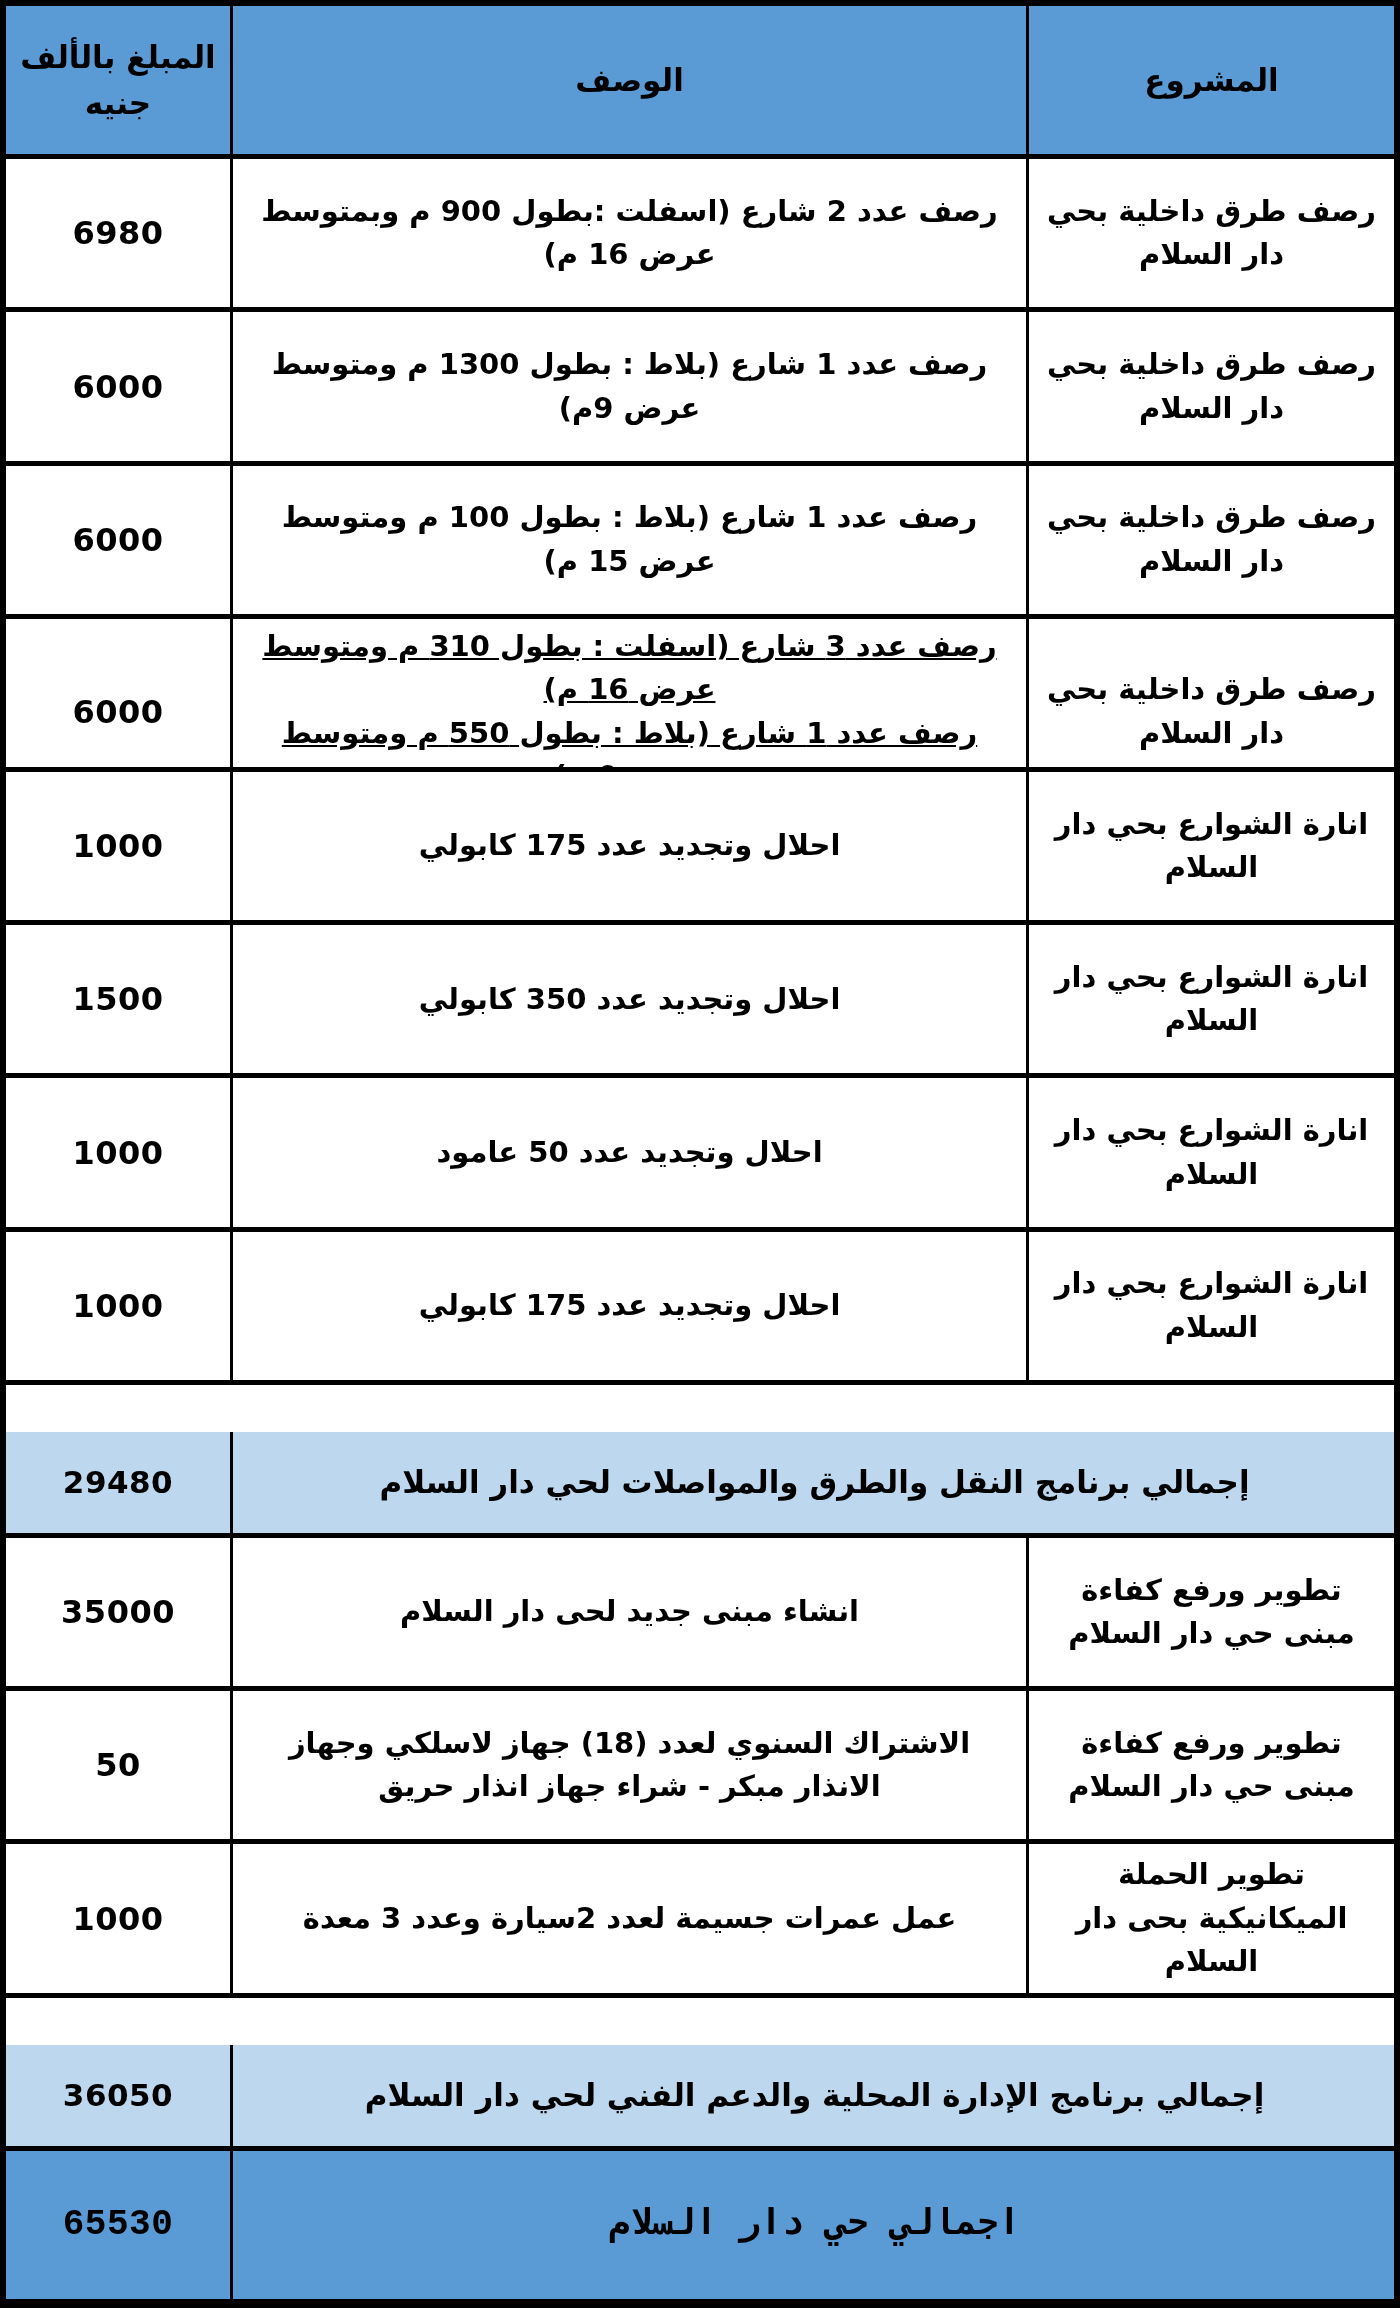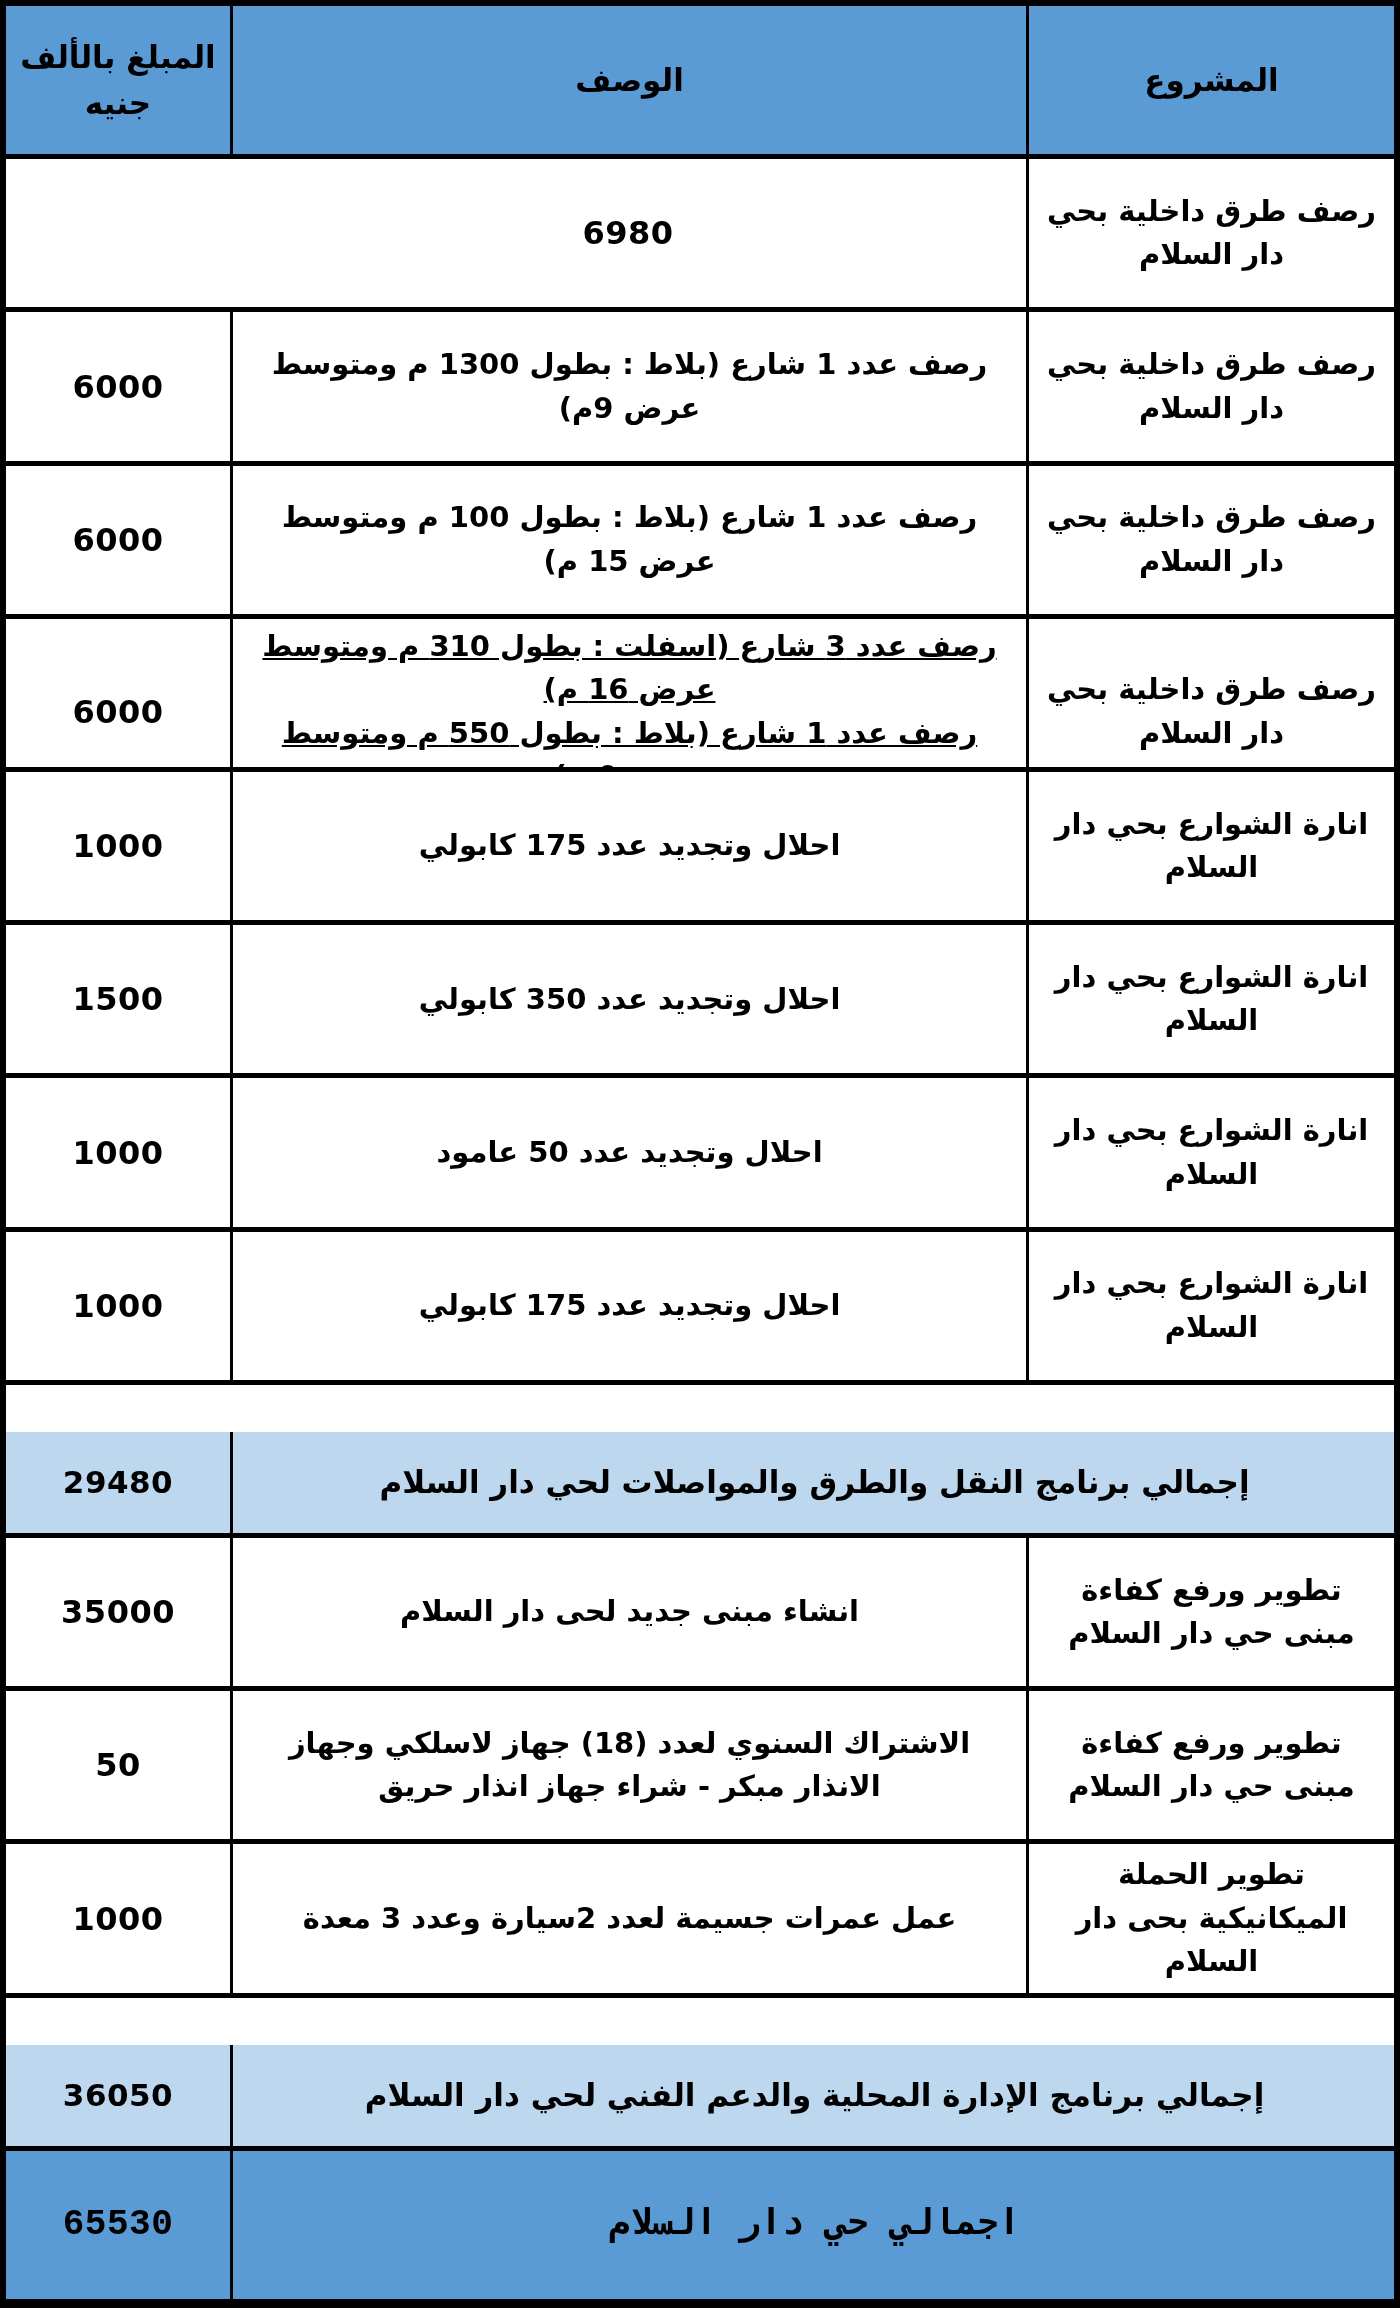--- a/index.html
+++ b/index.html
@@ -66,20 +66,21 @@
 <body>
 
 <div class="budget-table">
   <div class="row header">
     <div class="cell project-col">المشروع</div>
     <div class="cell desc-col">الوصف</div>
     <div class="cell amount-col">المبلغ بالألف جنيه</div>
   </div>
 <div class="row">
     <div class="cell project-col">رصف طرق داخلية بحي دار السلام</div>
+    <div class="cell desc-col">رصف عدد 2 شارع (اسفلت :بطول 900 م وبمتوسط عرض 16 م)</div>
     <div class="cell amount-col">6980</div>
   </div>
     <div class="row">
     <div class="cell project-col">رصف طرق داخلية بحي دار السلام</div>
     <div class="cell desc-col">رصف عدد 1 شارع (بلاط : بطول 1300 م ومتوسط عرض 9م)</div>
     <div class="cell amount-col">6000</div>
   </div>
     <div class="row">
     <div class="cell project-col">رصف طرق داخلية بحي دار السلام</div>
     <div class="cell desc-col">رصف عدد 1 شارع (بلاط : بطول 100 م ومتوسط عرض 15 م)</div>

